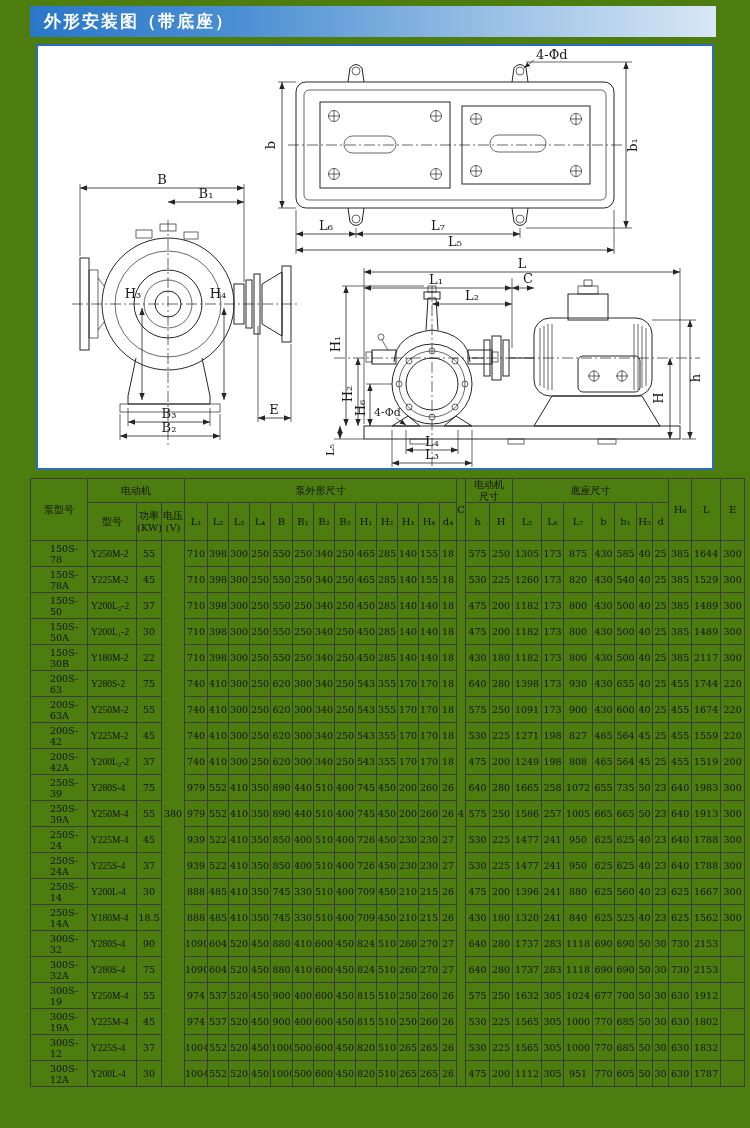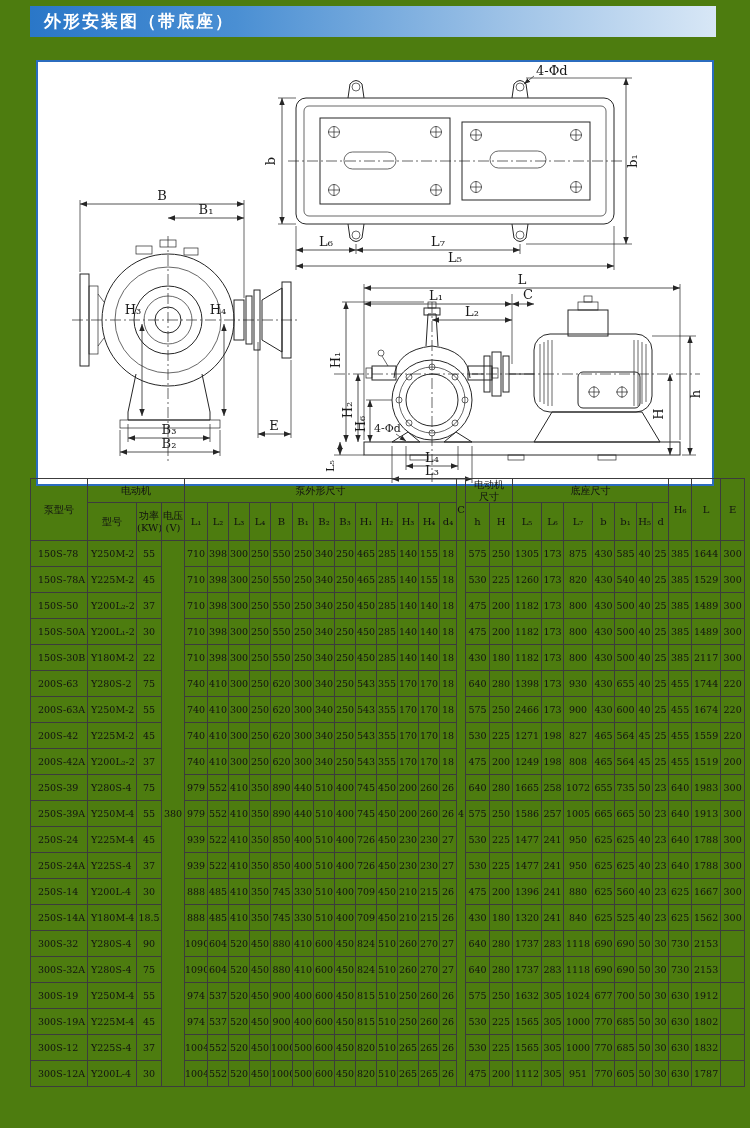--- a/index.html
+++ b/index.html
@@ -2,41 +2,41 @@
 <html><head>
 <meta charset="utf-8">
 <style>
   html,body{margin:0;padding:0;background:#ffffff;}
   .page{position:relative;width:750px;height:1128px;background:#4d7c0f;overflow:hidden;
         font-family:"DejaVu Sans","Liberation Sans",sans-serif;}
   .title-bar{position:absolute;left:30px;top:6px;width:686px;height:31px;
         background:linear-gradient(90deg,#2a77c8 0%,#4a8fd3 30%,#9fc3e7 70%,#d8e7f6 100%);
         color:#ffffff;font-weight:bold;font-size:17px;line-height:31px;
         padding-left:14px;letter-spacing:2px;box-sizing:border-box;}
-  .diagram-box{position:absolute;left:36px;top:60px;width:678px;height:426px;
+  .diagram-box{position:absolute;left:36px;top:44px;width:678px;height:426px;
         border:2px solid #2b6cbe;box-sizing:border-box;background:#ffffff;}
   svg text{font-family:"DejaVu Serif","DejaVu Sans",serif;font-size:13px;fill:#1a1a1a;}
   svg text.small{font-size:11px;}
   .ln{stroke:#262626;stroke-width:1;fill:none;}
   .thin{stroke:#262626;stroke-width:0.7;fill:none;}
   .dim{stroke:#262626;stroke-width:0.8;fill:none;
        marker-start:url(#arr);marker-end:url(#arr);}
   .ext{stroke:#262626;stroke-width:0.7;fill:none;}
   .cl{stroke:#262626;stroke-width:0.7;fill:none;stroke-dasharray:11 3 2 3;}
   .dim-table{position:absolute;left:30px;top:478px;width:690px;border-collapse:collapse;
         table-layout:fixed;font-family:"DejaVu Serif","DejaVu Sans",serif;color:#111;}
   .dim-table th,.dim-table td{border:1px solid #3c3c3c;padding:0;text-align:center;
         font-weight:normal;overflow:hidden;}
   .dim-table thead tr.gr{height:24px;}
   .dim-table thead tr.sr{height:38px;margin-top:24px;}
   .dim-table th{font-size:10px;white-space:pre-line;line-height:1.15;}
   .dim-table tbody tr{height:26px;}
   .dim-table tbody td{font-size:9.5px;}
-  .dim-table tbody td.model-col{text-align:left;padding-left:7px;}
-  .dim-table tbody td.motor-col{text-align:left;padding-left:3px;}
+  .dim-table tbody td.model-col{text-align:left;padding-left:19px;}
+  .dim-table tbody td.motor-col{text-align:left;padding-left:3px;font-family:Liberation Serif, serif;}
 </style>
 </head>
 <body>
 
 <div class="page">
 
   <div class="title-bar">外形安装图（带底座）</div>
 
   <div class="diagram-box">
     <svg width="674" height="422" viewBox="0 0 674 422">
@@ -557,21 +557,21 @@
           <td>300</td>
           <td>340</td>
           <td>250</td>
           <td>543</td>
           <td>355</td>
           <td>170</td>
           <td>170</td>
           <td>18</td>
           <td>575</td>
           <td>250</td>
-          <td>2466</td>
+          <td>1091</td>
           <td>173</td>
           <td>900</td>
           <td>430</td>
           <td>600</td>
           <td>40</td>
           <td>25</td>
           <td>455</td>
           <td>1674</td>
           <td>220</td>
         </tr>

